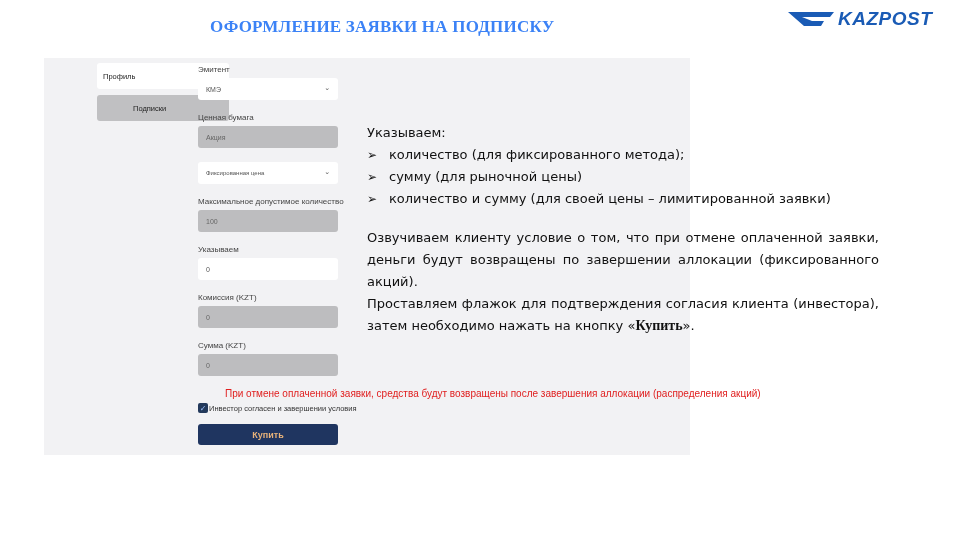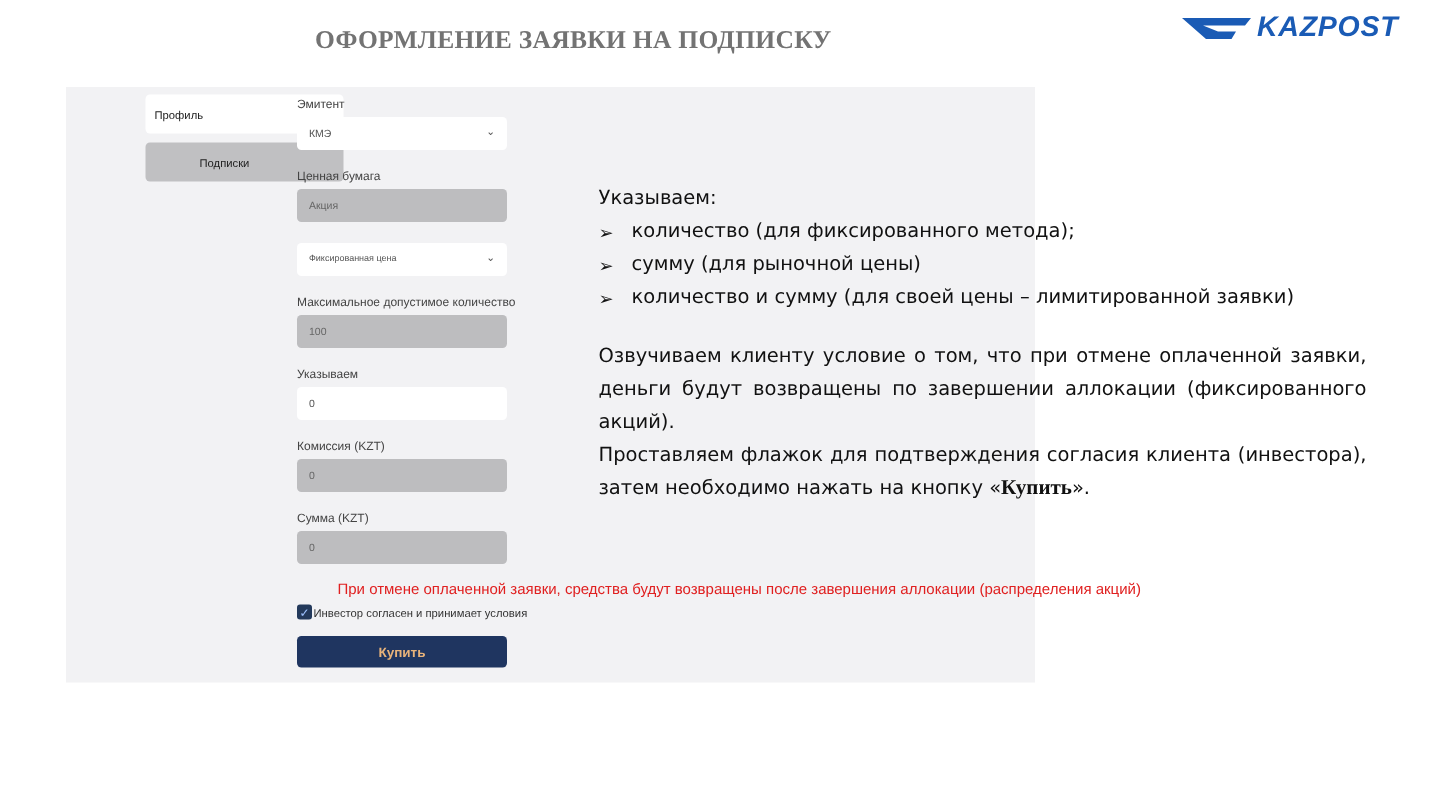--- a/index.html
+++ b/index.html
@@ -2,21 +2,21 @@
 <html><head>
 <meta charset="utf-8">
 <style>
   * { box-sizing: border-box; margin: 0; padding: 0; }
   html, body { width: 960px; height: 540px; background: #ffffff; overflow: hidden; }
   body { position: relative; font-family: "Liberation Sans", sans-serif; }
 
   .slide-title {
     position: absolute; left: 210px; top: 17px;
     font-family: "Liberation Serif", serif; font-weight: bold;
-    font-size: 17px; color: #737373; letter-spacing: 0.2px;
+    font-size: 17px; color: #3b82f6; letter-spacing: 0.2px;
   }
   .logo { position: absolute; left: 788px; top: 8px; display: flex; align-items: center; gap: 4px; justify-content: center; }
   .logo svg { display: block; }
   .logo-text {
     font-family: "Liberation Sans", sans-serif; font-weight: bold; font-style: italic;
     font-size: 19px; color: #1a5bb5; letter-spacing: 0.5px;
   }
 
   .panel {
     position: absolute; left: 44px; top: 58px; width: 646px; height: 397px;
@@ -47,21 +47,21 @@
   .checkbox {
     width: 10px; height: 10px; background: #23395b; border-radius: 2px;
     display: flex; align-items: center; justify-content: center; color: #9fc2ff; font-size: 8px; margin-right: 1px;
   }
   .buy-btn {
     margin-top: 11px; width: 140px; height: 21px; background: #1f3560; border-radius: 3px;
     color: #e8b37a; font-size: 9px; font-weight: bold; display: flex; align-items: center; justify-content: center;
   }
 
   .textbox {
-    position: absolute; left: 399px; top: 122px; width: 512px;
+    position: absolute; left: 367px; top: 122px; width: 512px;
     font-family: "DejaVu Sans", sans-serif; font-size: 13px; color: #111; line-height: 22px;
   }
   .textbox .intro { }
   .bullets { list-style: none; }
   .bullets li { display: flex; align-items: flex-start; }
   .bullets .arrow { width: 22px; flex: none; font-size: 12px; }
   .para { text-align: justify; }
   .para-gap { height: 17px; }
   .buy-ref { font-family: "Liberation Serif", serif; font-weight: bold; font-size: 14px; }
 </style>
@@ -127,21 +127,21 @@
 
     <div class="field-label">Сумма (KZT)</div>
     <div class="field gray">
       <span>0</span>
     </div>
 
     <div class="warning">При отмене оплаченной заявки, средства будут возвращены после завершения аллокации (распределения акций)</div>
 
     <div class="agree">
       <span class="checkbox">✓</span>
-      <span>Инвестор согласен и принимает условия</span>
+      <span>Инвестор согласен и завершении условия</span>
     </div>
 
     <div class="buy-btn">
       <span>Купить</span>
     </div>
   </div>
 </div>
 
 <div class="textbox">
   <div class="intro">Указываем:</div>

